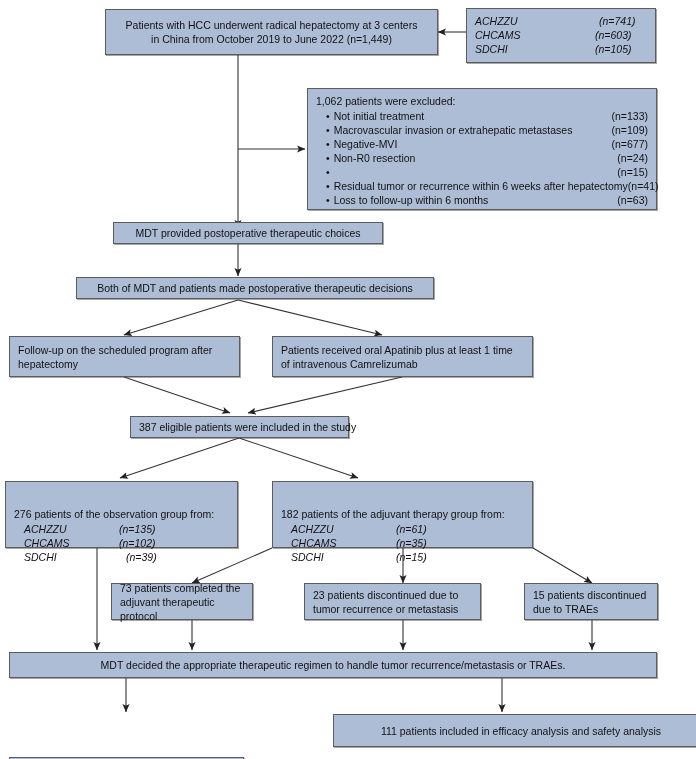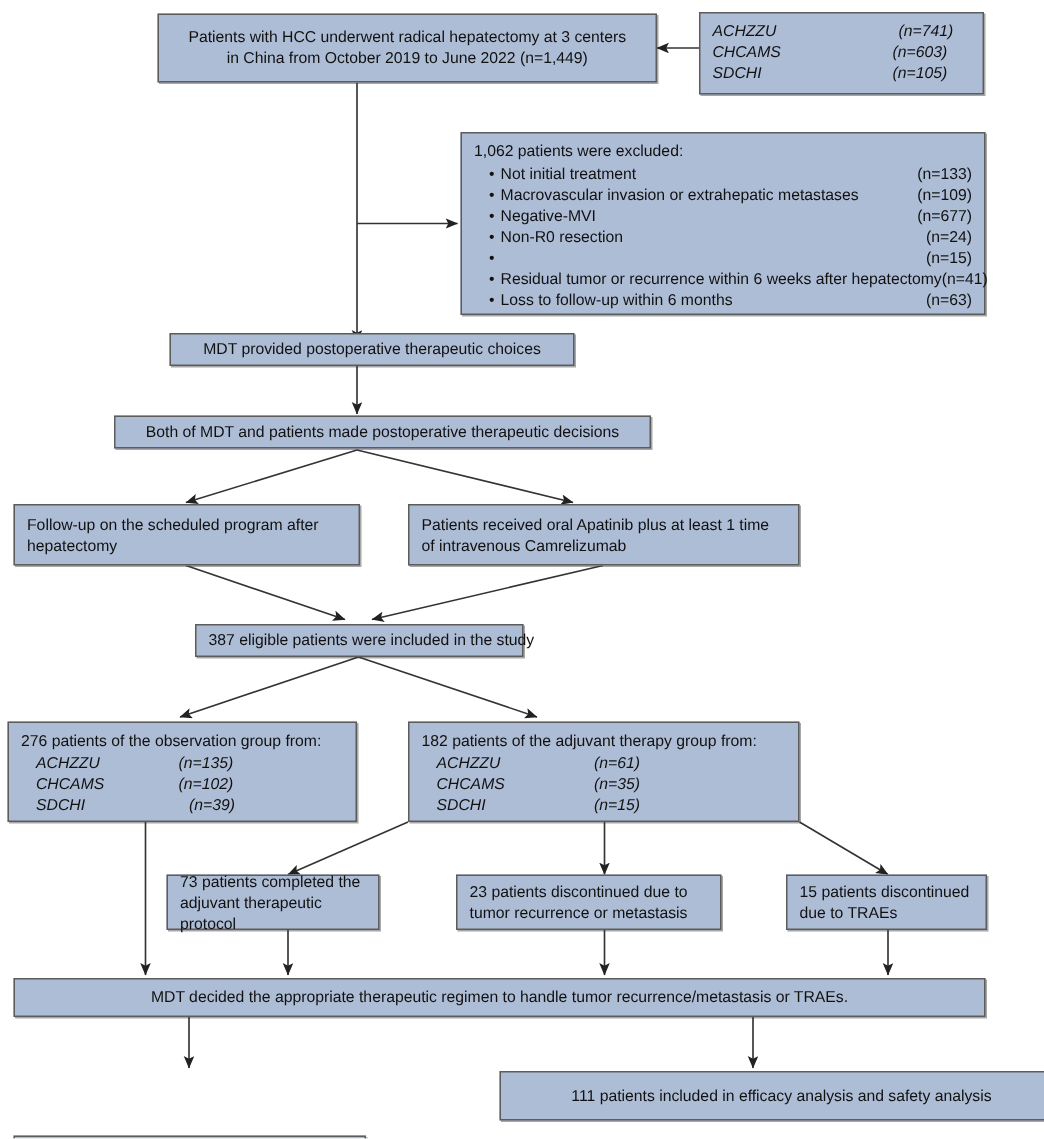--- a/index.html
+++ b/index.html
@@ -66,20 +66,21 @@
   .exc-item .txt {
     flex: 0 1 auto;
     white-space: nowrap;
   }
   .exc-item .num {
     margin-left: auto;
     white-space: nowrap;
   }
   .grp-head {
     margin-bottom: 1px;
+    margin-top: 20px;
   }
   .grp-row {
     padding-left: 10px;
     position: relative;
     height: 14px;
     font-style: italic;
   }
   .grp-row .gl {
     position: absolute;
     left: 10px;

